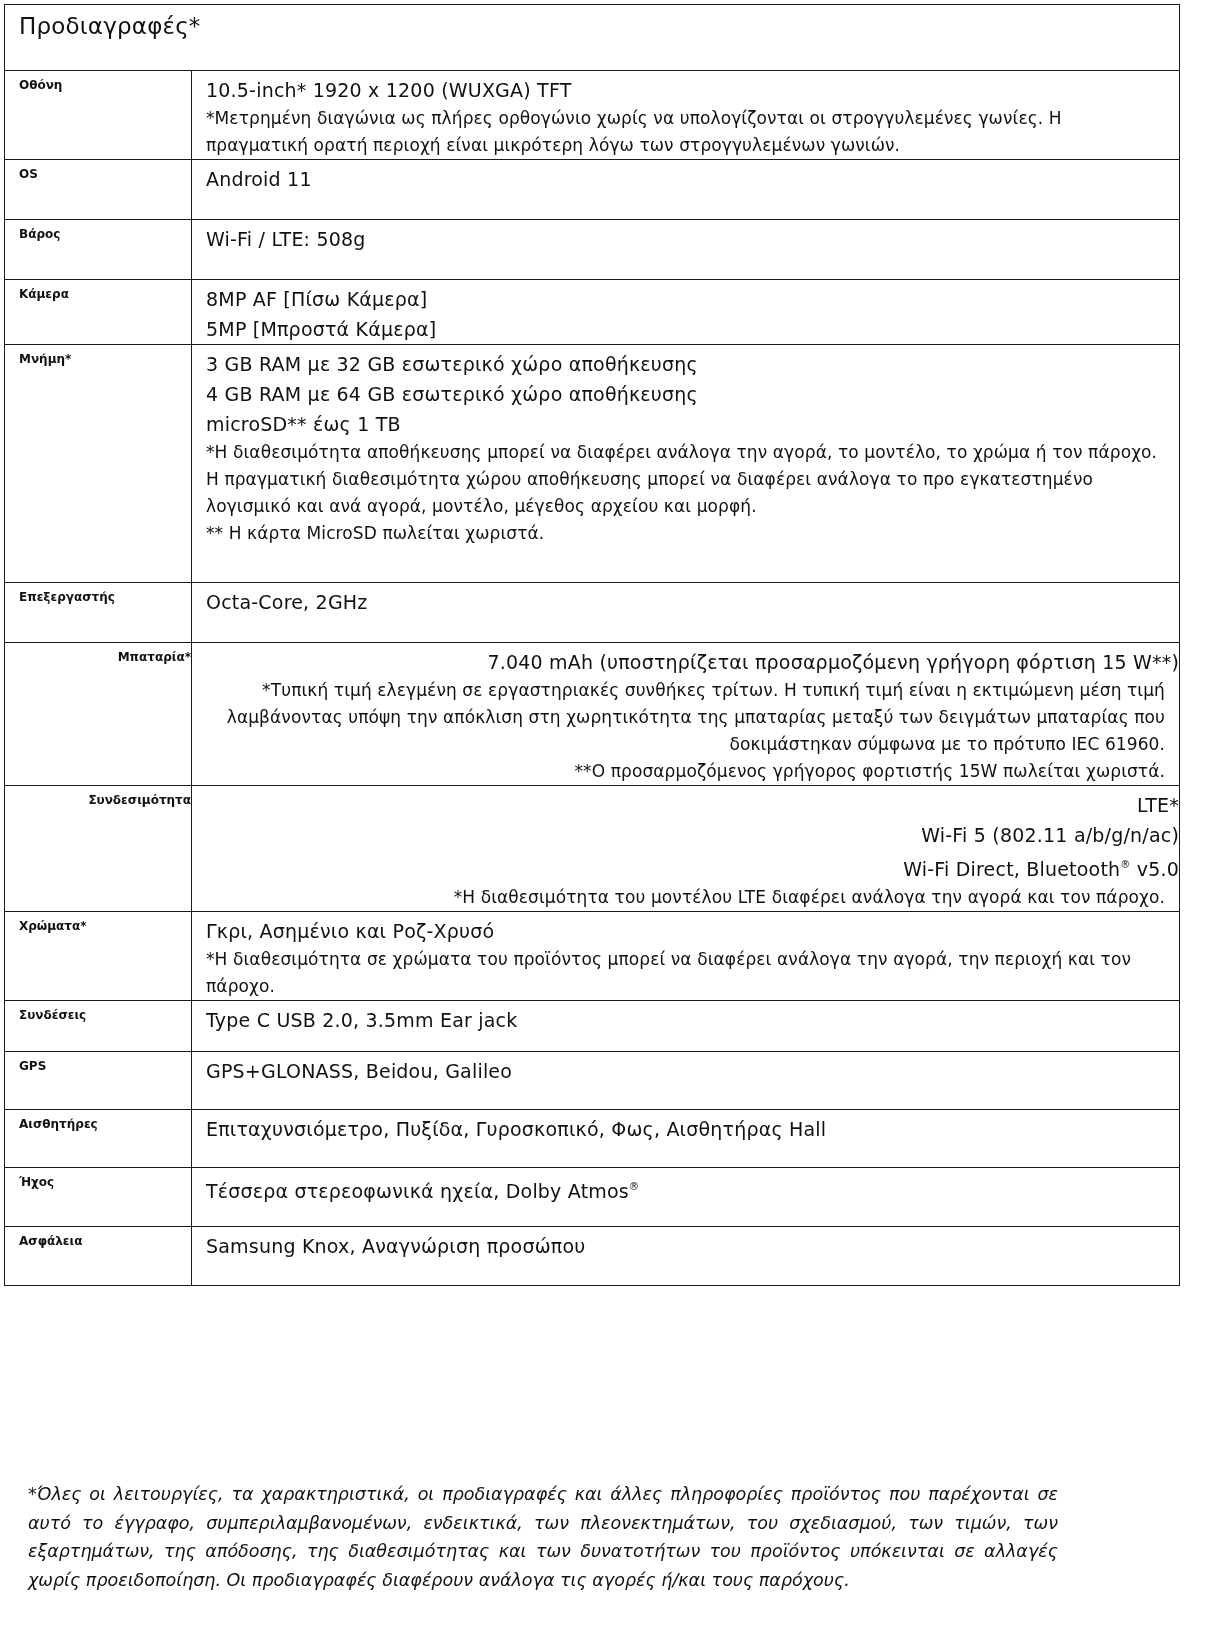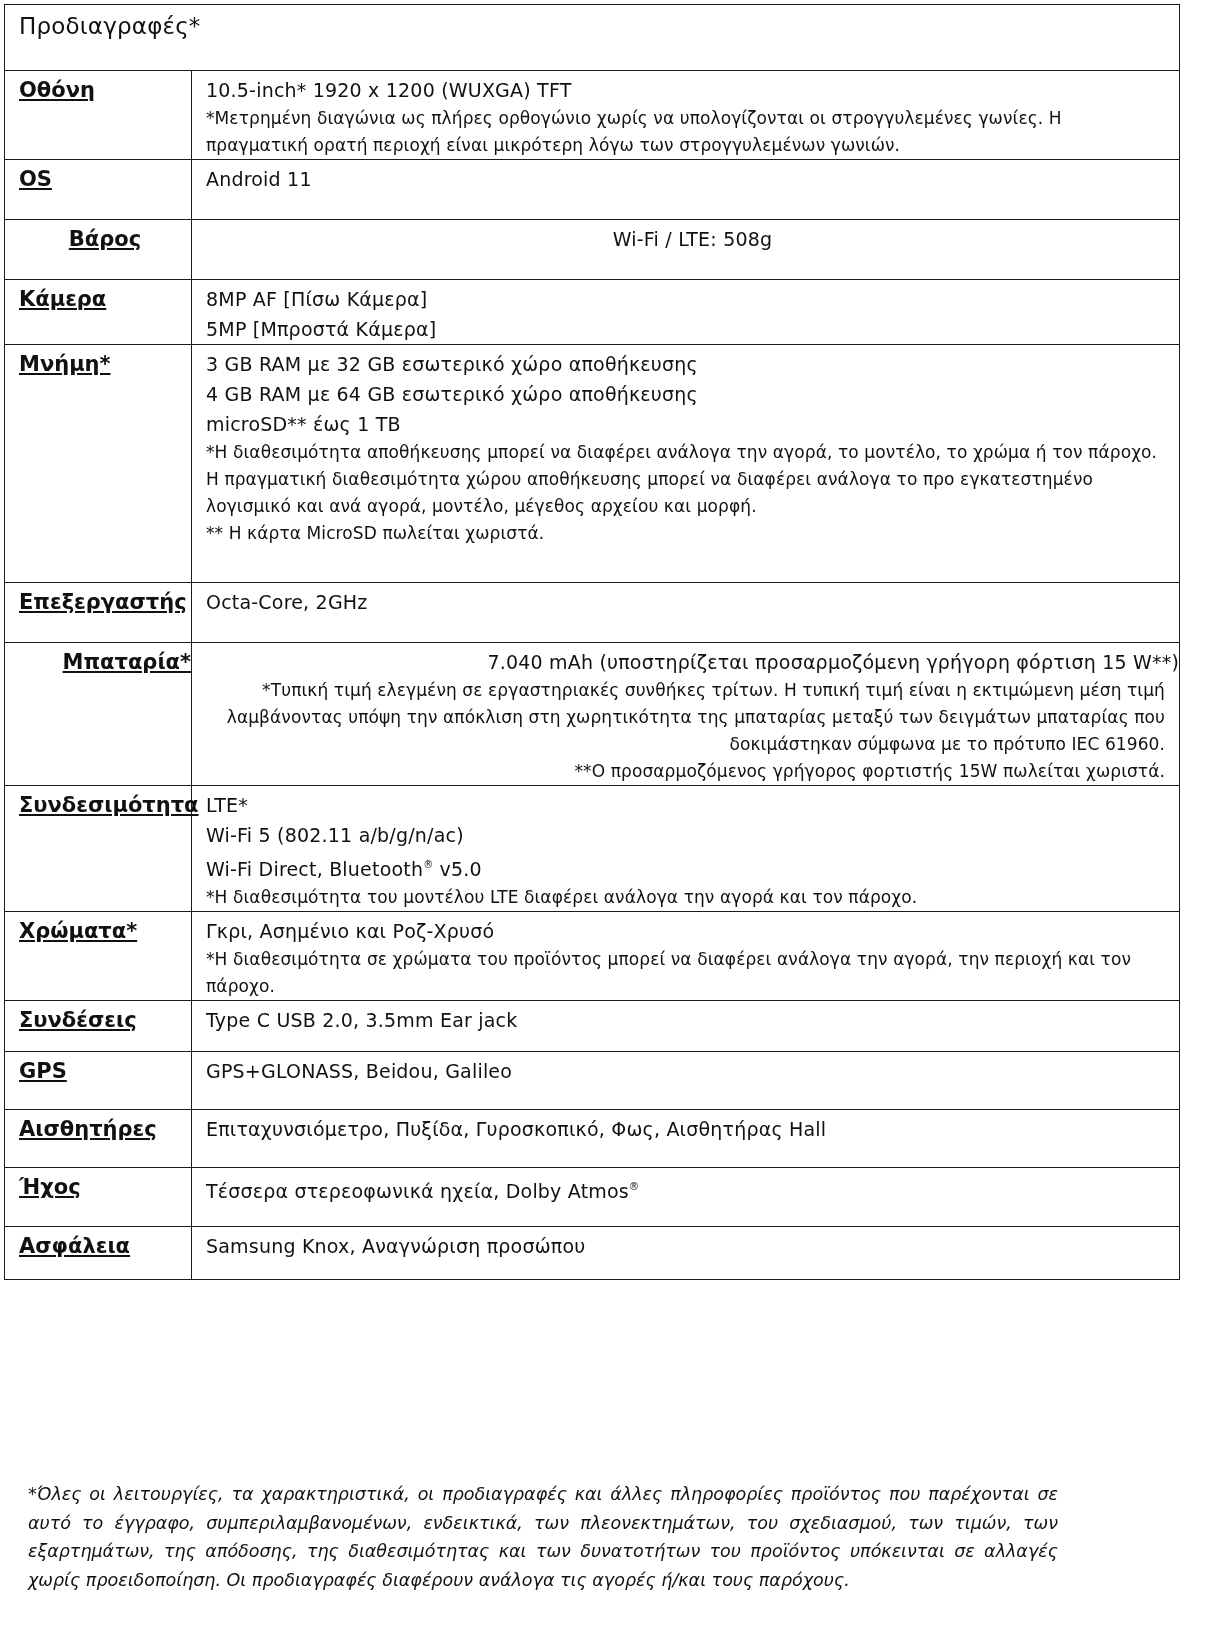--- a/index.html
+++ b/index.html
@@ -8,21 +8,21 @@
     font-family: "DejaVu Sans", sans-serif; color: #111111;
   }
   .spec-table {
     position: absolute; left: 4px; top: 4px; width: 1176px;
     border-collapse: collapse; table-layout: fixed;
   }
   .spec-table td { border: 1.5px solid #1a1a1a; vertical-align: top; padding: 0; }
   .title-cell { height: 57px; padding: 8px 0 0 14px !important; }
   .title-text { font-size: 23px; font-weight: normal; letter-spacing: 0.2px; }
   .col-label { width: 187px; }
-  .label-cell { padding: 7px 0 0 14px !important; font-weight: bold; font-size: 21px; text-decoration: underline; }
+  .label-cell { padding: 7px 0 0 14px !important; font-weight: bold; font-size: 12px; }
   .value-cell { padding: 4px 0 0 14px !important; font-size: 19px; }
   .v-line { line-height: 30px; white-space: nowrap; letter-spacing: 0.2px; }
   .v-note { font-size: 17px; line-height: 27px; letter-spacing: 0.1px; padding-right: 14px; }
   sup { font-size: 10px; vertical-align: 8px; }
   .footer {
     position: absolute; left: 28px; top: 1480px; width: 1030px;
     font-style: italic; font-size: 17.5px; line-height: 28.5px; text-align: justify;
   }
 </style>
 </head>
@@ -45,21 +45,21 @@
           <div class="v-line">10.5-inch* 1920 x 1200 (WUXGA) TFT</div>
           <div class="v-note">*Μετρημένη διαγώνια ως πλήρες ορθογώνιο χωρίς να υπολογίζονται οι στρογγυλεμένες γωνίες. Η πραγματική ορατή περιοχή είναι μικρότερη λόγω των στρογγυλεμένων γωνιών.</div>
         </td>
       </tr>
       <tr style="height: 60px;">
         <td class="label-cell">OS</td>
         <td class="value-cell">
           <div class="v-line">Android 11</div>
         </td>
       </tr>
-      <tr style="height: 60px; text-align: center;">
+      <tr style="height: 60px;">
         <td class="label-cell">Βάρος</td>
         <td class="value-cell">
           <div class="v-line">Wi-Fi / LTE: 508g</div>
         </td>
       </tr>
       <tr style="height: 60px;">
         <td class="label-cell">Κάμερα</td>
         <td class="value-cell">
           <div class="v-line">8MP AF [Πίσω Κάμερα]</div>
           <div class="v-line">5MP [Μπροστά Κάμερα]</div>
@@ -82,21 +82,21 @@
         </td>
       </tr>
       <tr style="height: 142px; text-align: right;">
         <td class="label-cell">Μπαταρία*</td>
         <td class="value-cell">
           <div class="v-line">7.040 mAh (υποστηρίζεται προσαρμοζόμενη γρήγορη φόρτιση 15 W**)</div>
           <div class="v-note">*Τυπική τιμή ελεγμένη σε εργαστηριακές συνθήκες τρίτων. Η τυπική τιμή είναι η εκτιμώμενη μέση τιμή λαμβάνοντας υπόψη την απόκλιση στη χωρητικότητα της μπαταρίας μεταξύ των δειγμάτων μπαταρίας που δοκιμάστηκαν σύμφωνα με το πρότυπο IEC 61960.</div>
           <div class="v-note">**Ο προσαρμοζόμενος γρήγορος φορτιστής 15W πωλείται χωριστά.</div>
         </td>
       </tr>
-      <tr style="height: 123px;">
+      <tr style="height: 123px; text-align: right;">
         <td class="label-cell">Συνδεσιμότητα</td>
         <td class="value-cell">
           <div class="v-line">LTE*</div>
           <div class="v-line">Wi-Fi 5 (802.11 a/b/g/n/ac)</div>
           <div class="v-line">Wi-Fi Direct, Bluetooth<sup>®</sup> v5.0</div>
           <div class="v-note">*Η διαθεσιμότητα του μοντέλου LTE διαφέρει ανάλογα την αγορά και τον πάροχο.</div>
         </td>
       </tr>
       <tr style="height: 87px;">
         <td class="label-cell">Χρώματα*</td>
@@ -122,21 +122,21 @@
         <td class="value-cell">
           <div class="v-line">Επιταχυνσιόμετρο, Πυξίδα, Γυροσκοπικό, Φως, Αισθητήρας Hall</div>
         </td>
       </tr>
       <tr style="height: 59px;">
         <td class="label-cell">Ήχος</td>
         <td class="value-cell">
           <div class="v-line">Τέσσερα στερεοφωνικά ηχεία, Dolby Atmos<sup>®</sup></div>
         </td>
       </tr>
-      <tr style="height: 53px;">
+      <tr style="height: 59px;">
         <td class="label-cell">Ασφάλεια</td>
         <td class="value-cell">
           <div class="v-line">Samsung Knox, Αναγνώριση προσώπου</div>
         </td>
       </tr>
     </tbody>
 </table>
 
 <div class="footer">*Όλες οι λειτουργίες, τα χαρακτηριστικά, οι προδιαγραφές και άλλες πληροφορίες προϊόντος που παρέχονται σε αυτό το έγγραφο, συμπεριλαμβανομένων, ενδεικτικά, των πλεονεκτημάτων, του σχεδιασμού, των τιμών, των εξαρτημάτων, της απόδοσης, της διαθεσιμότητας και των δυνατοτήτων του προϊόντος υπόκεινται σε αλλαγές χωρίς προειδοποίηση. Οι προδιαγραφές διαφέρουν ανάλογα τις αγορές ή/και τους παρόχους.</div>
 

